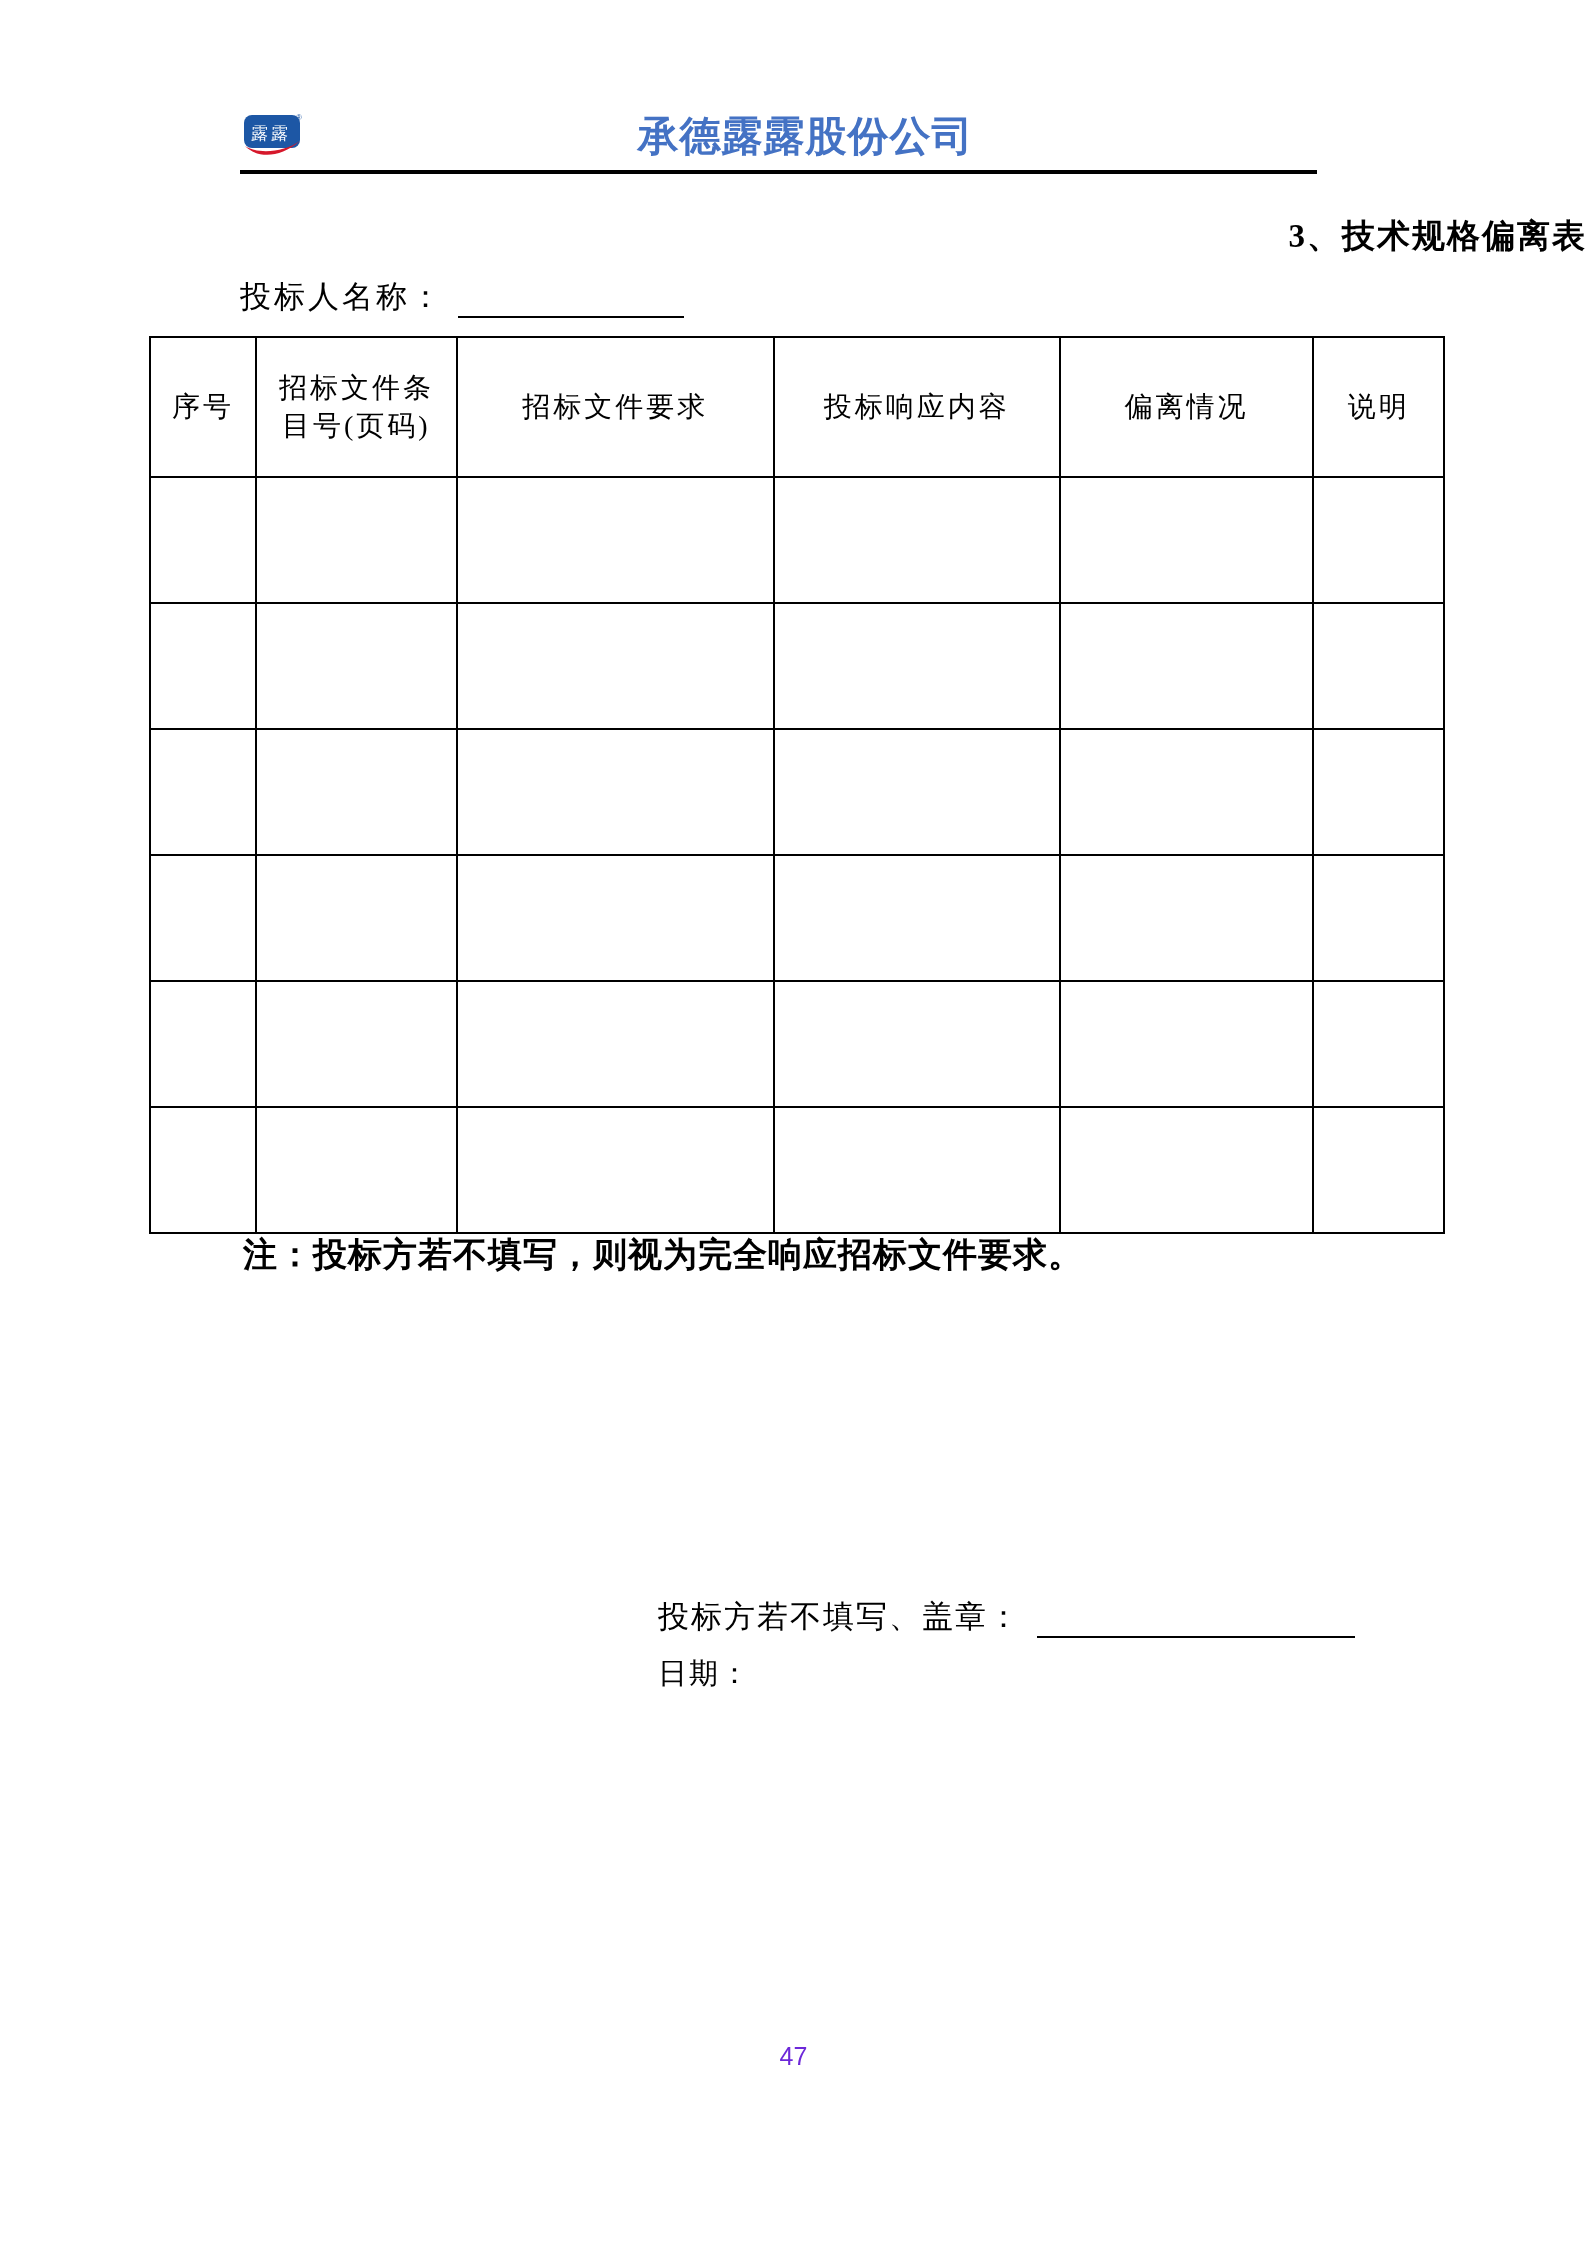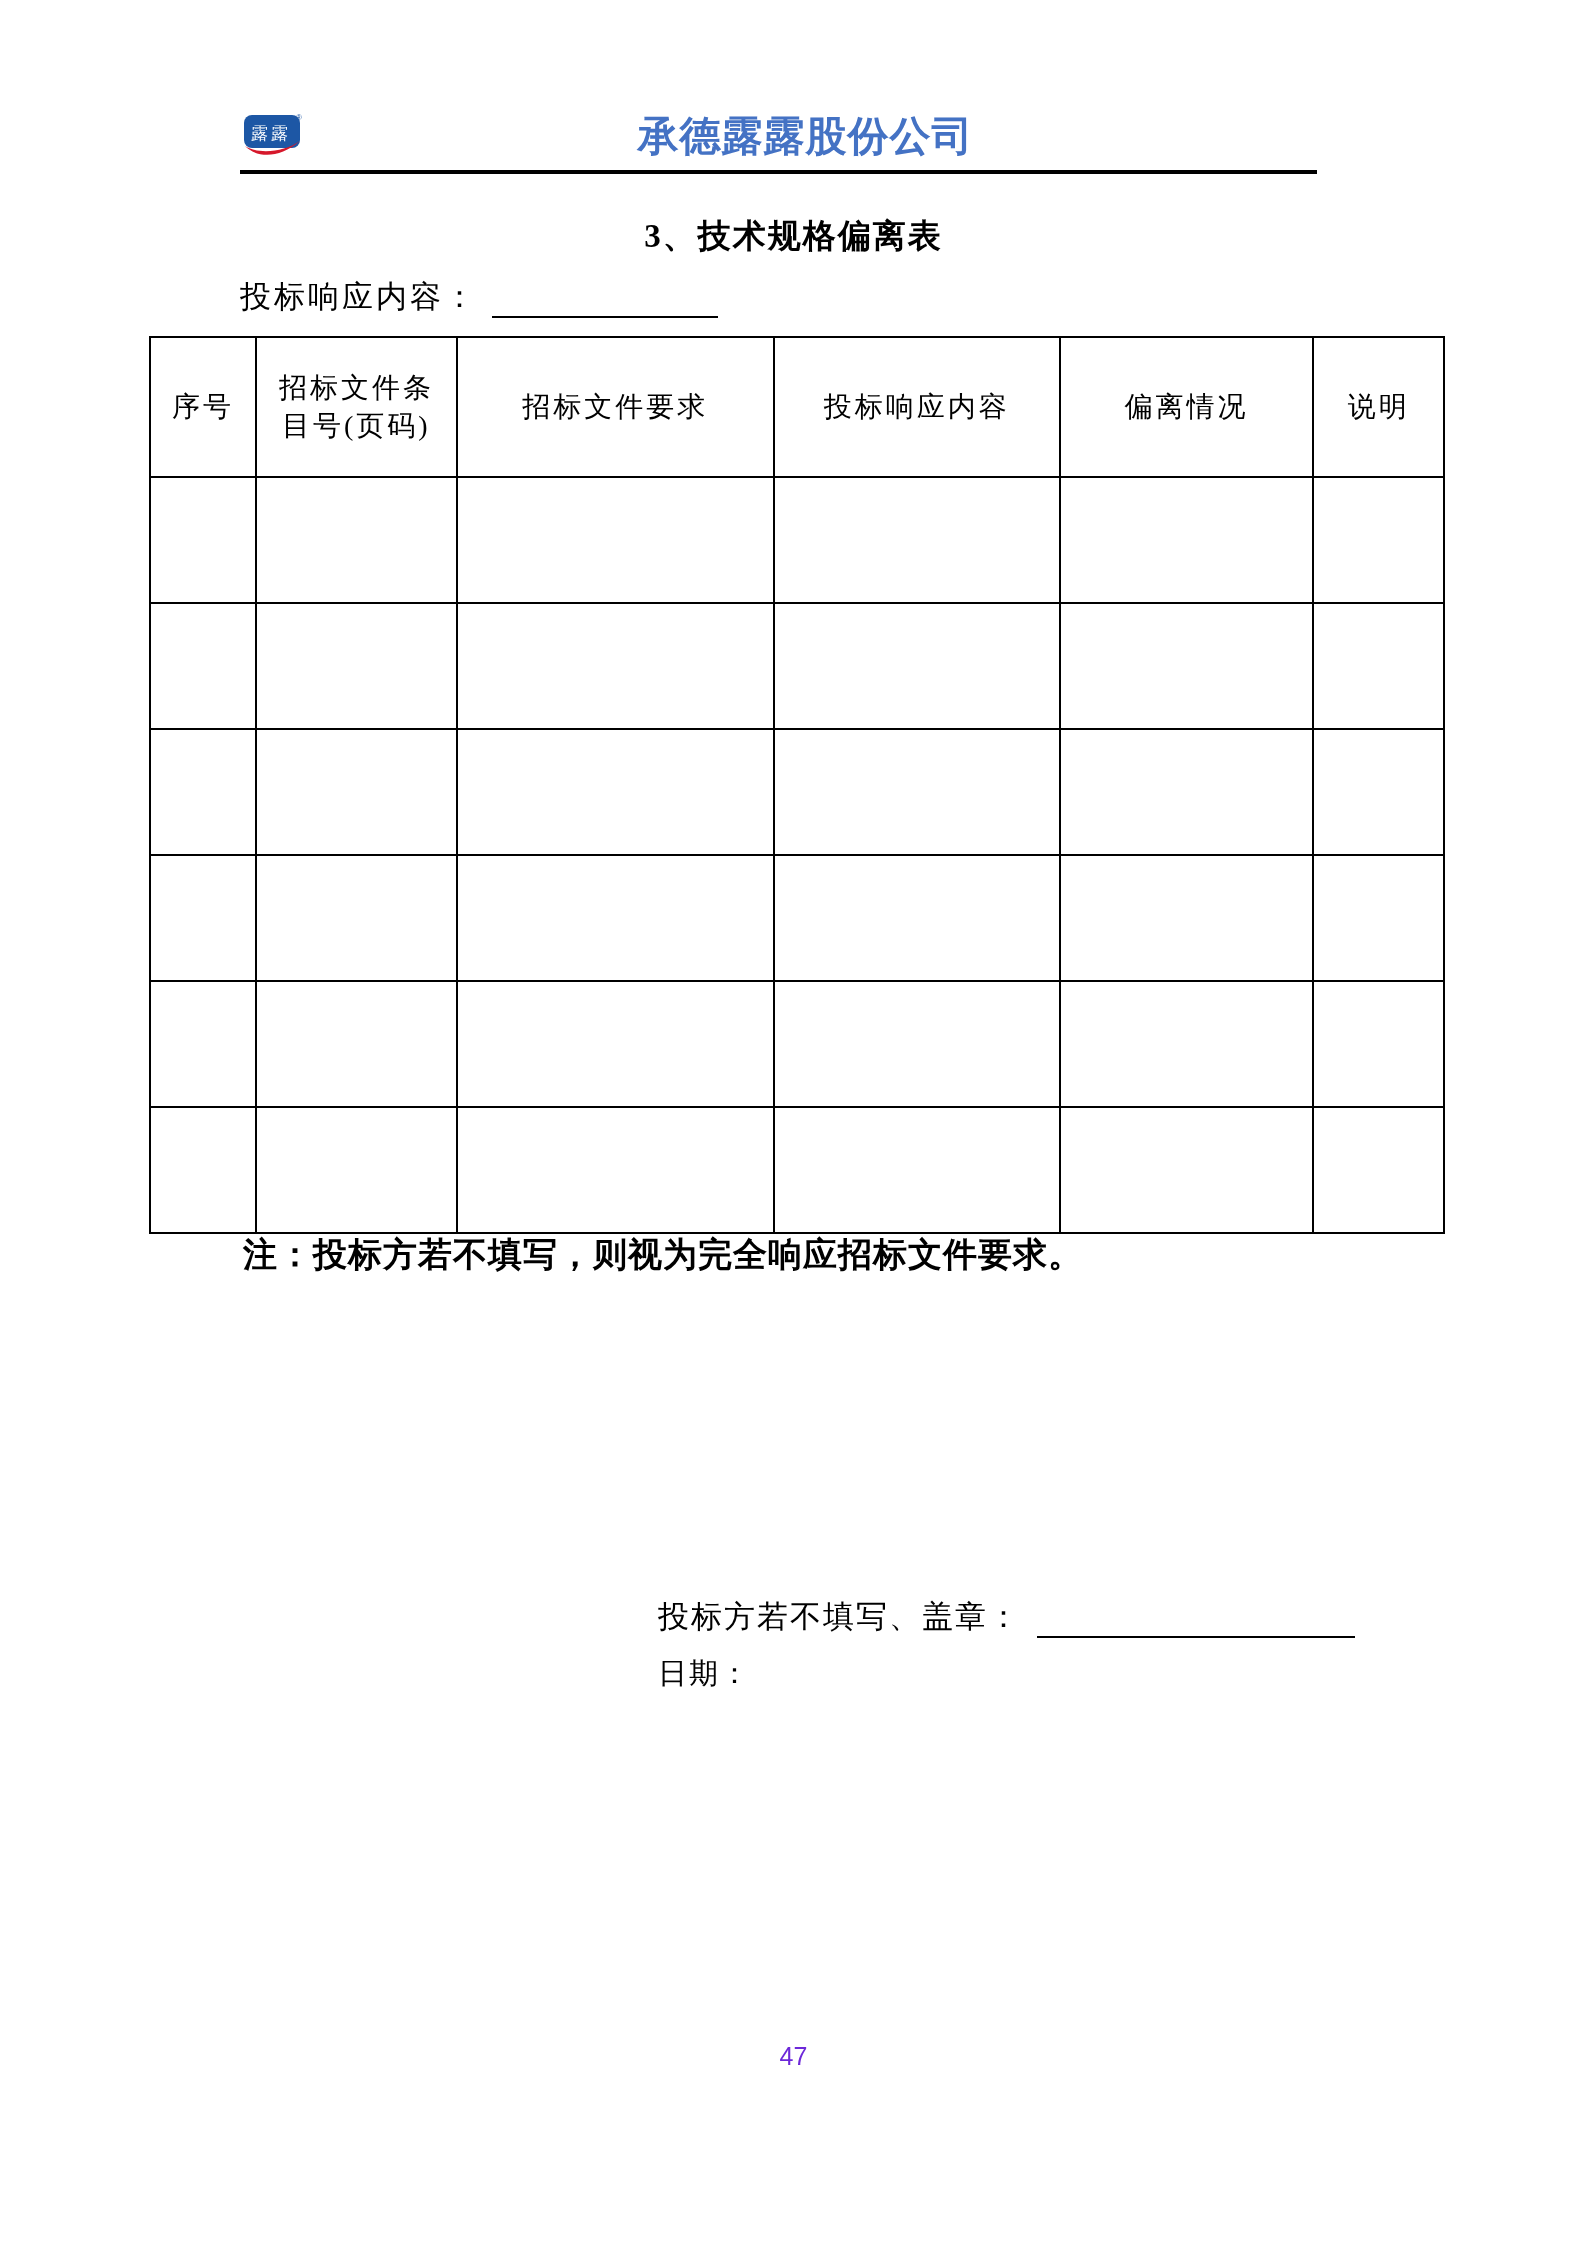--- a/index.html
+++ b/index.html
@@ -43,21 +43,21 @@
     height: 4px;
     background: #000;
   }
 
   
   .doc-title {
     position: absolute;
     left: 0;
     top: 214px;
     width: 100%;
-    text-align: center;
+    text-align: right;
     font-size: 33px;
     font-weight: bold;
     letter-spacing: 2px;
   }
   .bidder-line {
     position: absolute;
     left: 240px;
     top: 276px;
     font-size: 31px;
     letter-spacing: 3px;
@@ -142,21 +142,21 @@
     <text x="56" y="8" text-anchor="middle" font-size="8" fill="#1D57A5" style="font-family:'Liberation Sans',sans-serif;">®</text>
   </svg>
 
   <div class="company-name" style="color:#4472C4;padding-left:24px;">承德露露股份公司</div>
 
   <div class="header-rule"></div>
 
   <div class="doc-title">3、技术规格偏离表</div>
 
   <div class="bidder-line">
-    <span>投标响应内容：</span><span class="blank-line"></span>
+    <span>投标人名称：</span><span class="blank-line"></span>
   </div>
 
   <table class="deviation-table">
     <colgroup>
       <col style="width:8.2%">
         <col style="width:15.5%">
         <col style="width:24.5%">
       <col style="width:22.1%">
         <col style="width:19.6%">
         <col style="width:10.1%">

